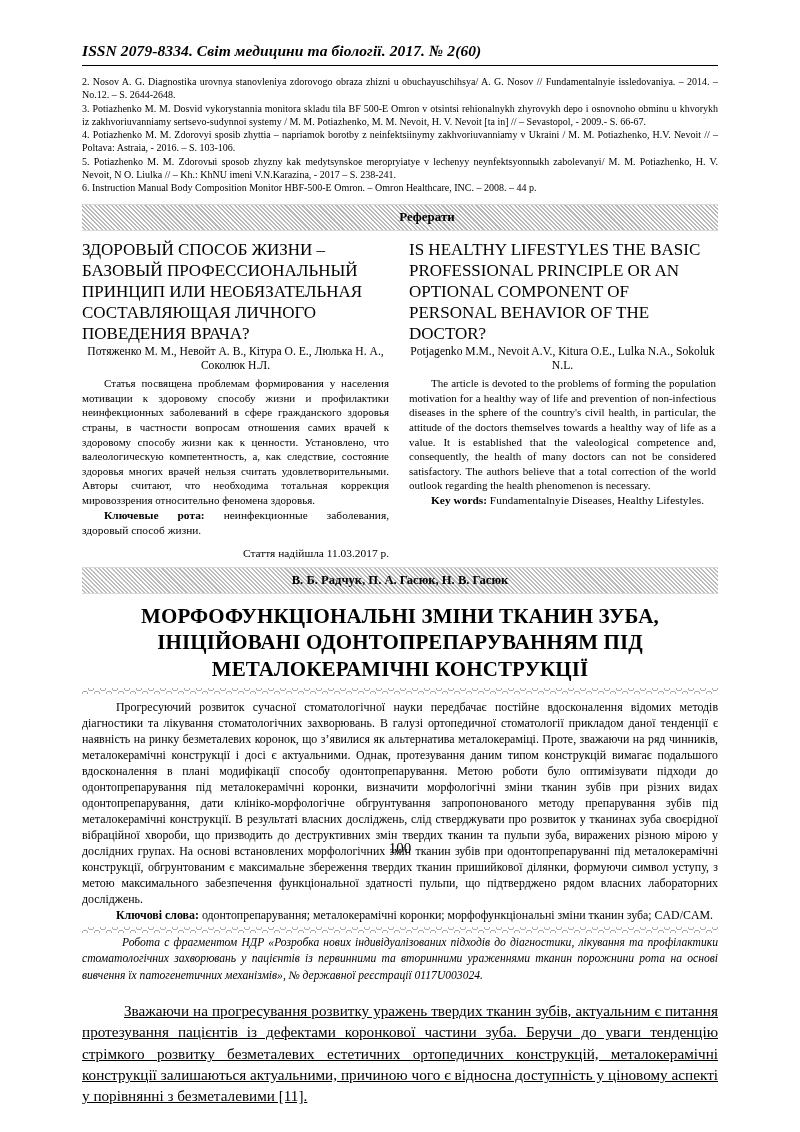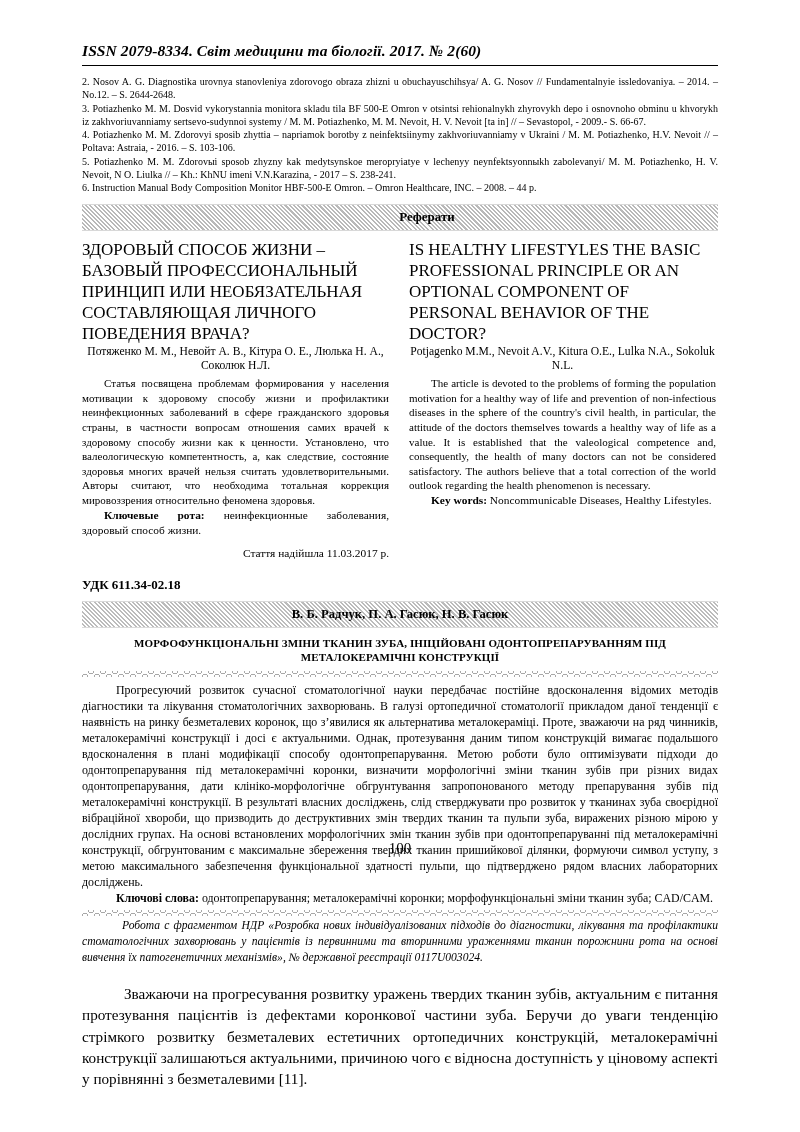--- a/index.html
+++ b/index.html
@@ -128,21 +128,21 @@
   .author-names,
   .author-affil {
     font-weight: bold;
     font-size: 12.6px;
     line-height: 1.28;
   }
 
   
   .art-title {
     font-weight: bold;
-    font-size: 11px;
+    font-size: 21px;
     line-height: 1.25;
     text-align: center;
     margin-top: 9px;
     letter-spacing: 0.1px;
   }
 
   
   .wavy {
     height: 6px;
     margin-top: 6px;
@@ -180,20 +180,21 @@
     text-indent: 40px;
   }
 
   
   .closing {
     font-size: 15.2px;
     line-height: 1.40;
     text-align: justify;
     text-indent: 42px;
     margin-top: 16px;
+    text-decoration: underline;
   }
 
   
   .page-number {
     position: absolute;
     left: 0;
     right: 0;
     bottom: 26px;
     text-align: center;
     font-size: 15px;
@@ -226,26 +227,25 @@
       <div class="abs-authors">Потяженко М. М., Невойт А. В., Кітура О. Е., Люлька Н. А., Соколюк Н.Л.</div>
       <div class="abs-body">Статья посвящена проблемам формирования у населения мотивации к здоровому способу жизни и профилактики неинфекционных заболеваний в сфере гражданского здоровья страны, в частности вопросам отношения самих врачей к здоровому способу жизни как к ценности. Установлено, что валеологическую компетентность, а, как следствие, состояние здоровья многих врачей нельзя считать удовлетворительными. Авторы считают, что необходима тотальная коррекция мировоззрения относительно феномена здоровья.</div>
       <div class="abs-kw"><b>Ключевые рота:</b><span> неинфекционные заболевания, здоровый способ жизни.</span></div>
       <div class="abs-foot">Стаття надійшла 11.03.2017 р.</div>
     </div>
 
     <div class="abs-col">
       <div class="abs-title">IS HEALTHY LIFESTYLES THE BASIC PROFESSIONAL PRINCIPLE OR AN OPTIONAL COMPONENT OF PERSONAL BEHAVIOR OF THE DOCTOR?</div>
       <div class="abs-authors">Potjagenko M.M., Nevoit A.V., Kitura O.E., Lulka N.A., Sokoluk N.L.</div>
       <div class="abs-body">The article is devoted to the problems of forming the population motivation for a healthy way of life and prevention of non-infectious diseases in the sphere of the country's civil health, in particular, the attitude of the doctors themselves towards a healthy way of life as a value. It is established that the valeological competence and, consequently, the health of many doctors can not be considered satisfactory. The authors believe that a total correction of the world outlook regarding the health phenomenon is necessary.</div>
-      <div class="abs-kw"><b>Key words:</b><span> Noncommunicable Diseases, Healthy Lifestyles.</span></div>
+      <div class="abs-kw"><b>Key words:</b><span> Fundamentalnyie Diseases, Healthy Lifestyles.</span></div>
     </div>
 
   </div>
 
-  <div class="udc">УДК 611.34-02.18</div>
 
   <div class="author-banner">
     <div class="author-names">В. Б. Радчук, П. А. Гасюк, Н. В. Гасюк</div>
   </div>
 
   <div class="art-title">МОРФОФУНКЦІОНАЛЬНІ ЗМІНИ ТКАНИН ЗУБА, ІНІЦІЙОВАНІ ОДОНТОПРЕПАРУВАННЯМ ПІД МЕТАЛОКЕРАМІЧНІ КОНСТРУКЦІЇ</div>
 
   <div class="wavy"></div>
 
   <div class="main-body">Прогресуючий розвиток сучасної стоматологічної науки передбачає постійне вдосконалення відомих методів діагностики та лікування стоматологічних захворювань. В галузі ортопедичної стоматології прикладом даної тенденції є наявність на ринку безметалевих коронок, що з’явилися як альтернатива металокераміці. Проте, зважаючи на ряд чинників, металокерамічні конструкції і досі є актуальними. Однак, протезування даним типом конструкцій вимагає подальшого вдосконалення в плані модифікації способу одонтопрепарування. Метою роботи було оптимізувати підходи до одонтопрепарування під металокерамічні коронки, визначити морфологічні зміни тканин зубів при різних видах одонтопрепарування, дати клініко-морфологічне обгрунтування запропонованого методу препарування зубів під металокерамічні конструкції. В результаті власних досліджень, слід стверджувати про розвиток у тканинах зуба своєрідної вібраційної хвороби, що призводить до деструктивних змін твердих тканин та пульпи зуба, виражених різною мірою у дослідних групах. На основі встановлених морфологічних змін тканин зубів при одонтопрепаруванні під металокерамічні конструкції, обгрунтованим є максимальне збереження твердих тканин пришийкової ділянки, формуючи символ уступу, з метою максимального забезпечення функціональної здатності пульпи, що підтверджено рядом власних лабораторних досліджень.</div>

